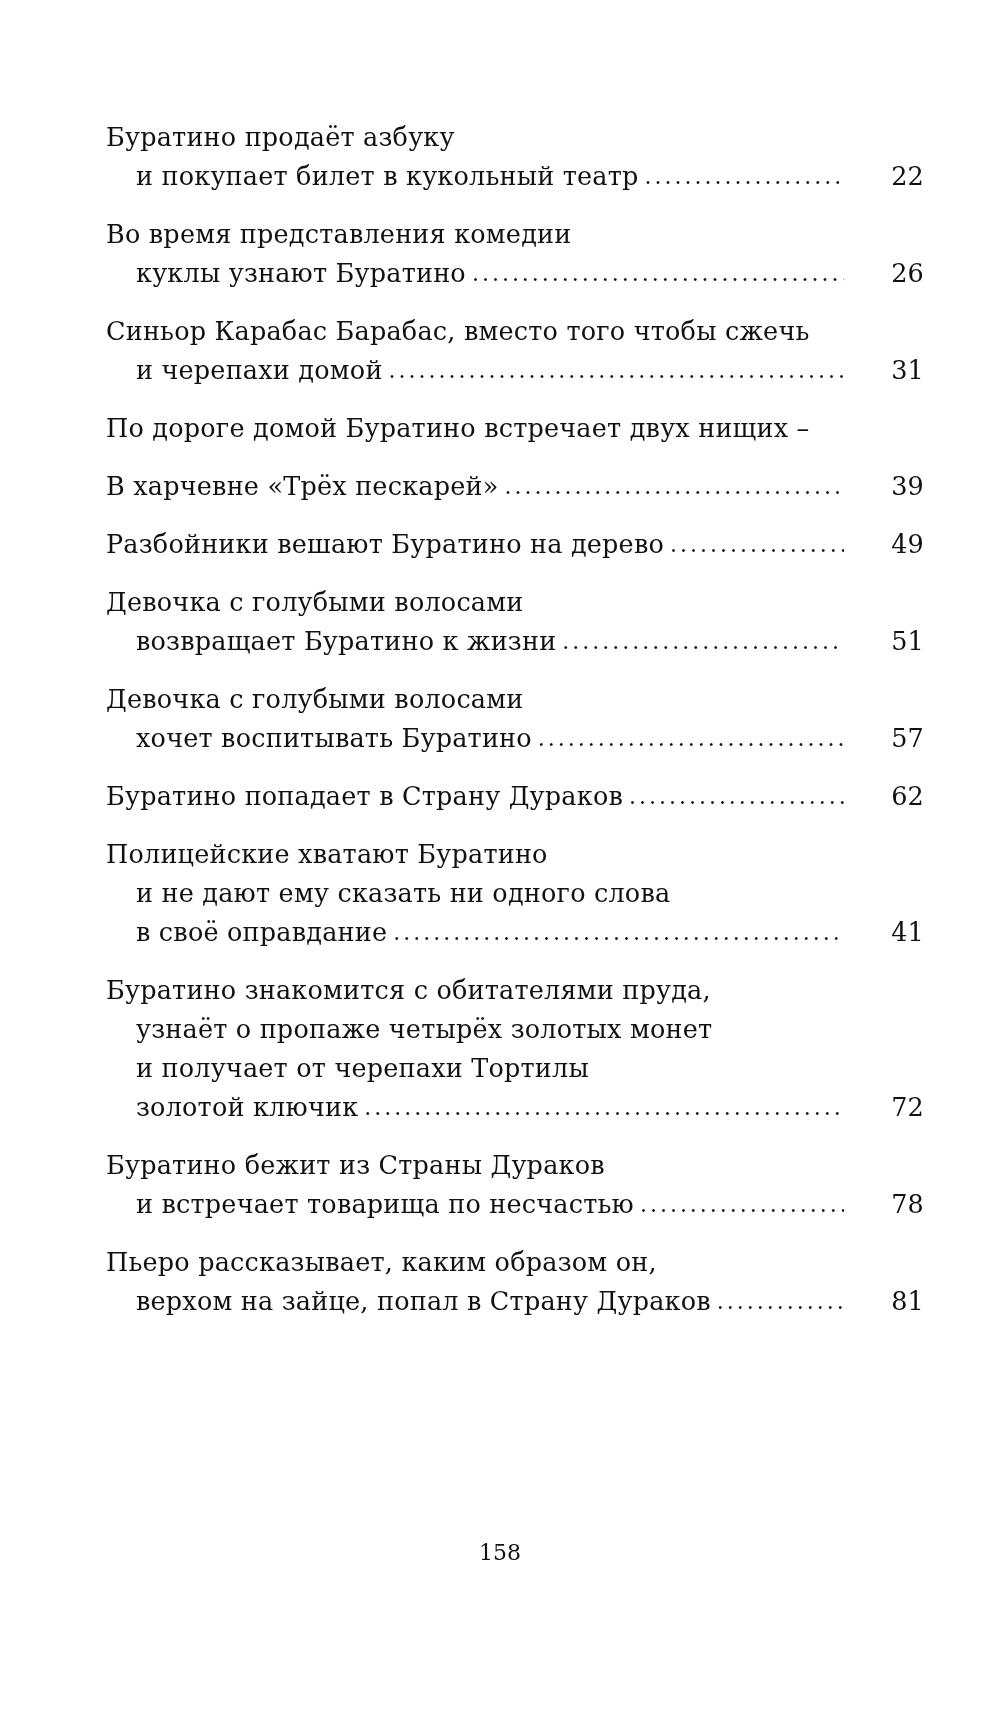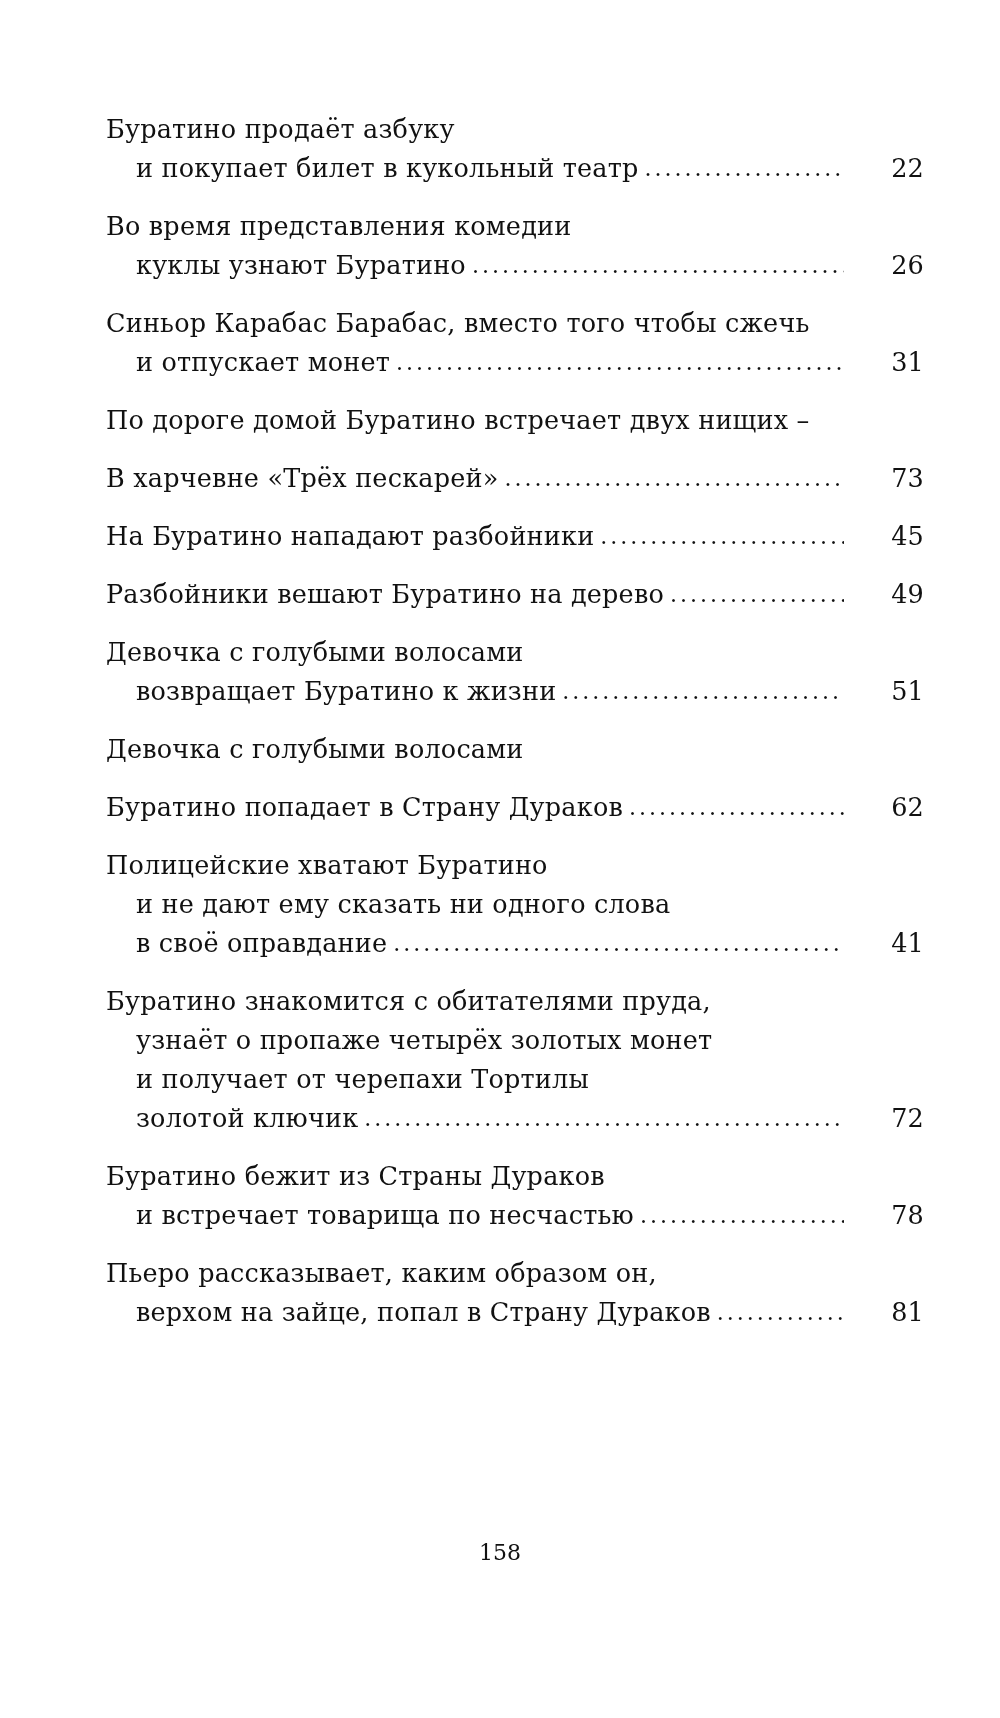--- a/index.html
+++ b/index.html
@@ -1,18 +1,18 @@
 <!DOCTYPE html>
 <html><head>
 <meta charset="utf-8">
 <style>
   html, body { margin: 0; padding: 0; background: #ffffff; }
   body { width: 1000px; height: 1718px; position: relative; overflow: hidden;
          font-family: "DejaVu Serif", "Liberation Serif", serif; color: #111; }
-  .toc { position: absolute; left: 106px; top: 110px; width: 818px; }
+  .toc { position: absolute; left: 106px; top: 118px; width: 818px; }
   .entry { margin-bottom: 19px; }
   .line { font-size: 25.5px; line-height: 39px; height: 39px; white-space: nowrap; letter-spacing: 0.2px; }
   .cont { padding-left: 30px; }
   .last { display: flex; align-items: center; }
   .last .txt { flex: 0 0 auto; }
   .dots { flex: 1 1 auto; overflow: hidden; white-space: nowrap; margin: 0 6px; letter-spacing: 2.6px; font-size: 22px; }
   .dots::before { content: ". . . . . . . . . . . . . . . . . . . . . . . . . . . . . . . . . . . . . . . . . . . . . . . . . . . . . . . . . . . . . . . . . . . . . . . . . . . . . . . . . . . . . . . . ."; letter-spacing: -2px; }
   .page { flex: 0 0 auto; min-width: 34px; text-align: right; margin-left: 40px; }
   .folio { position: absolute; left: 0; width: 1000px; top: 1540px; text-align: center; font-size: 22px; }
 </style>
@@ -35,65 +35,63 @@
     <div class="line cont last">
       <span class="txt">куклы узнают Буратино</span>
       <span class="dots"></span>
       <span class="page">26</span>
     </div>
   </div>
 
   <div class="entry">
     <div class="line">Синьор Карабас Барабас, вместо того чтобы сжечь</div>
     <div class="line cont last">
-      <span class="txt">и отпускает монет</span>
+      <span class="txt">и черепахи домой</span>
       <span class="dots"></span>
       <span class="page">31</span>
     </div>
   </div>
 
   <div class="entry">
     <div class="line">По дороге домой Буратино встречает двух нищих –</div>
   </div>
 
   <div class="entry">
     <div class="line last">
       <span class="txt">В харчевне «Трёх пескарей»</span>
       <span class="dots"></span>
-      <span class="page">73</span>
+      <span class="page">39</span>
     </div>
   </div>
 
-  <div class="entry">
-    <div class="line last">
-      <span class="txt">На Буратино нападают разбойники</span>
-      <span class="dots"></span>
-      <span class="page">45</span>
-    </div>
-  </div>
 
   <div class="entry">
     <div class="line last">
       <span class="txt">Разбойники вешают Буратино на дерево</span>
       <span class="dots"></span>
       <span class="page">49</span>
     </div>
   </div>
 
   <div class="entry">
     <div class="line">Девочка с голубыми волосами</div>
     <div class="line cont last">
       <span class="txt">возвращает Буратино к жизни</span>
       <span class="dots"></span>
       <span class="page">51</span>
     </div>
   </div>
 
   <div class="entry">
     <div class="line">Девочка с голубыми волосами</div>
+    <div class="line cont last">
+      <span class="txt">хочет воспитывать Буратино</span>
+      <span class="dots"></span>
+      <span class="page">57</span>
+    </div>
   </div>
 
   <div class="entry">
     <div class="line last">
       <span class="txt">Буратино попадает в Страну Дураков</span>
       <span class="dots"></span>
       <span class="page">62</span>
     </div>
   </div>
 

